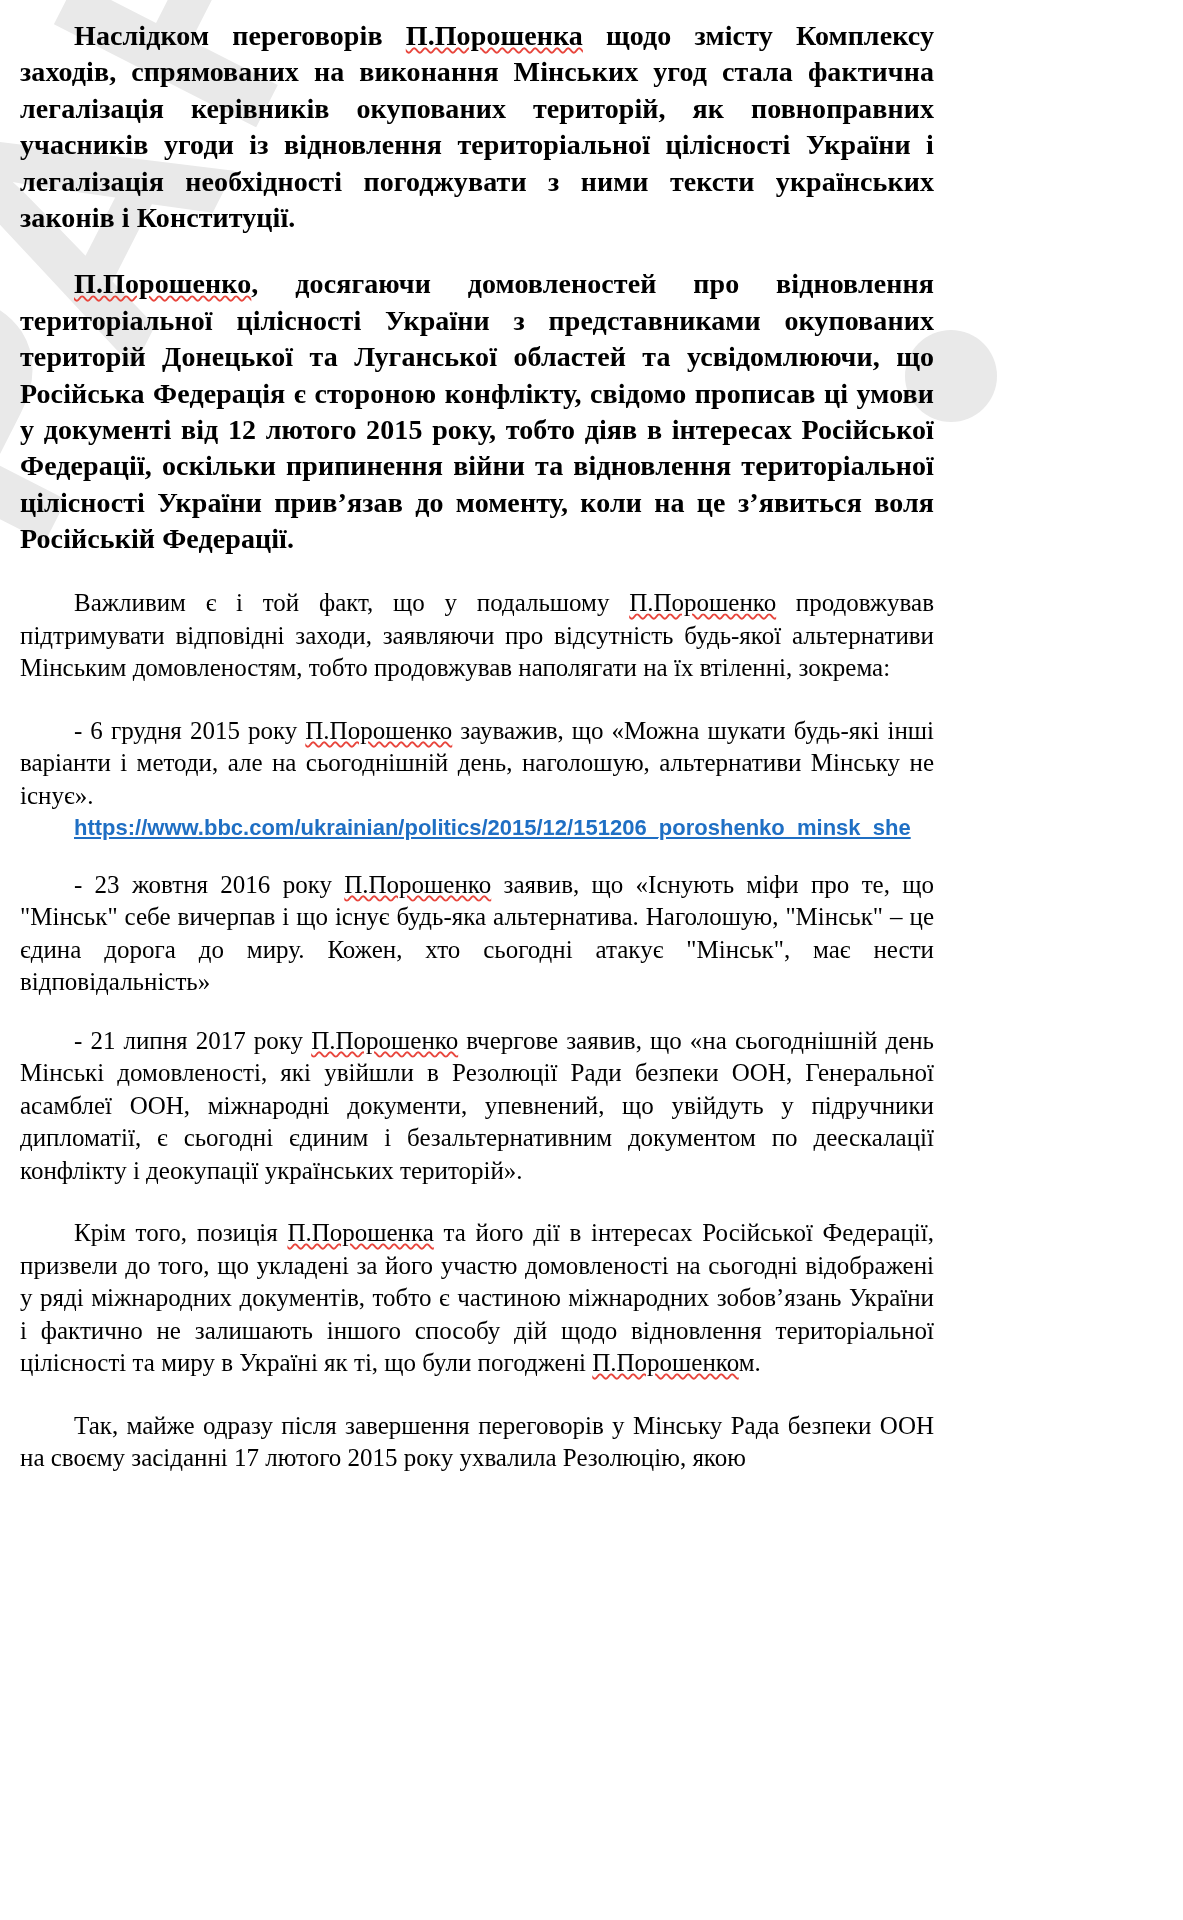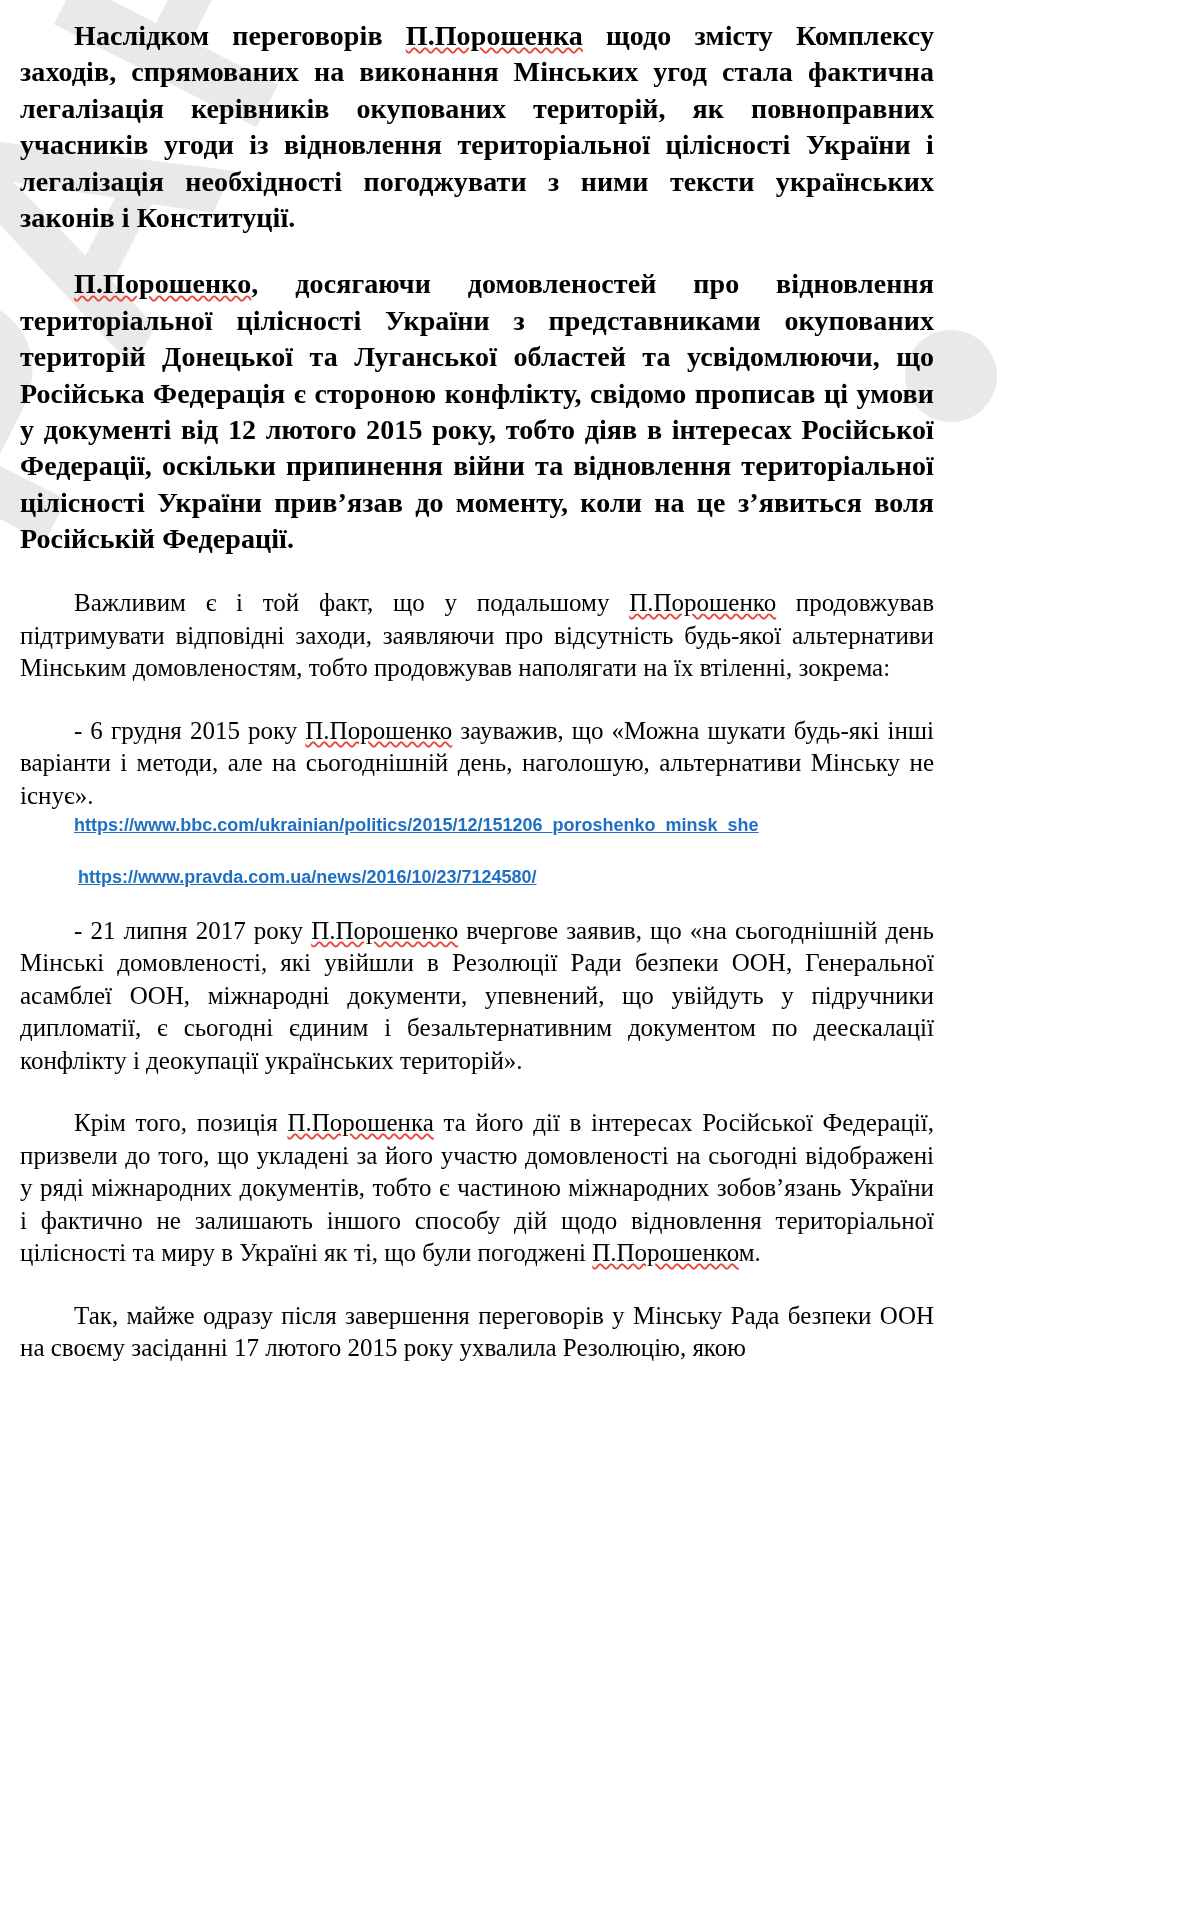--- a/index.html
+++ b/index.html
@@ -87,21 +87,21 @@
     text-underline-offset: 2px;
   }
 
   
   .link {
     display: block;
     margin: 2px 0 0 0;
     padding-left: 54px;
     font-family: "Liberation Sans", sans-serif;
     font-weight: 700;
-    font-size: 18px;
+    font-size: 22px;
     line-height: 1.28;
     color: #1f6fc4;
     text-decoration: underline;
     text-decoration-color: #1f6fc4;
     word-break: break-all;
     text-align: left;
   }
   .link.tight { padding-left: 58px; }
   .link.wrap { padding-left: 54px; }
   .link .cont { display: block; padding-left: 0; margin-left: -54px; }
@@ -126,21 +126,21 @@
 
   <p class="para">Важливим є і той факт, що у подальшому <span class="sq">П.Порошенко</span> продовжував підтримувати відповідні заходи, заявляючи про відсутність будь-якої альтернативи Мінським домовленостям, тобто продовжував наполягати на їх втіленні, зокрема:</p>
 
   <div class="gap-lg"></div>
 
   <p class="para">- 6 грудня 2015 року <span class="sq">П.Порошенко</span> зауважив, що «Можна шукати будь-які інші варіанти і методи, але на сьогоднішній день, наголошую, альтернативи Мінську не існує».</p>
   <a class="link" href="#">https://www.bbc.com/ukrainian/politics/2015/12/151206_poroshenko_minsk_she</a>
 
   <div class="gap-md"></div>
 
-  <a class="link tight" href="#">https://www.pravda.com.ua/news/2016/10/23/7124580/</a>
+  <p class="para">- 23 жовтня 2016 року <span class="sq">П.Порошенко</span> заявив, що «Існують міфи про те, що "Мінськ" себе вичерпав і що існує будь-яка альтернатива. Наголошую, "Мінськ" – це єдина дорога до миру. Кожен, хто сьогодні атакує "Мінськ", має нести відповідальність»</p>
 
   <div class="gap-md"></div>
 
   <p class="para">- 21 липня 2017 року <span class="sq">П.Порошенко</span> вчергове заявив, що «на сьогоднішній день Мінські домовленості, які увійшли в Резолюції Ради безпеки ООН, Генеральної асамблеї ООН, міжнародні документи, упевнений, що увійдуть у підручники дипломатії, є сьогодні єдиним і безальтернативним документом по деескалації конфлікту і деокупації українських територій».</p>
 
   <div class="gap-lg"></div>
 
   <p class="para">Крім того, позиція <span class="sq">П.Порошенка</span> та його дії в інтересах Російської Федерації, призвели до того, що укладені за його участю домовленості на сьогодні відображені у ряді міжнародних документів, тобто є частиною міжнародних зобов’язань України і фактично не залишають іншого способу дій щодо відновлення територіальної цілісності та миру в Україні як ті, що були погоджені <span class="sq">П.Порошенко</span>м.</p>
 
   <div class="gap-lg"></div>

